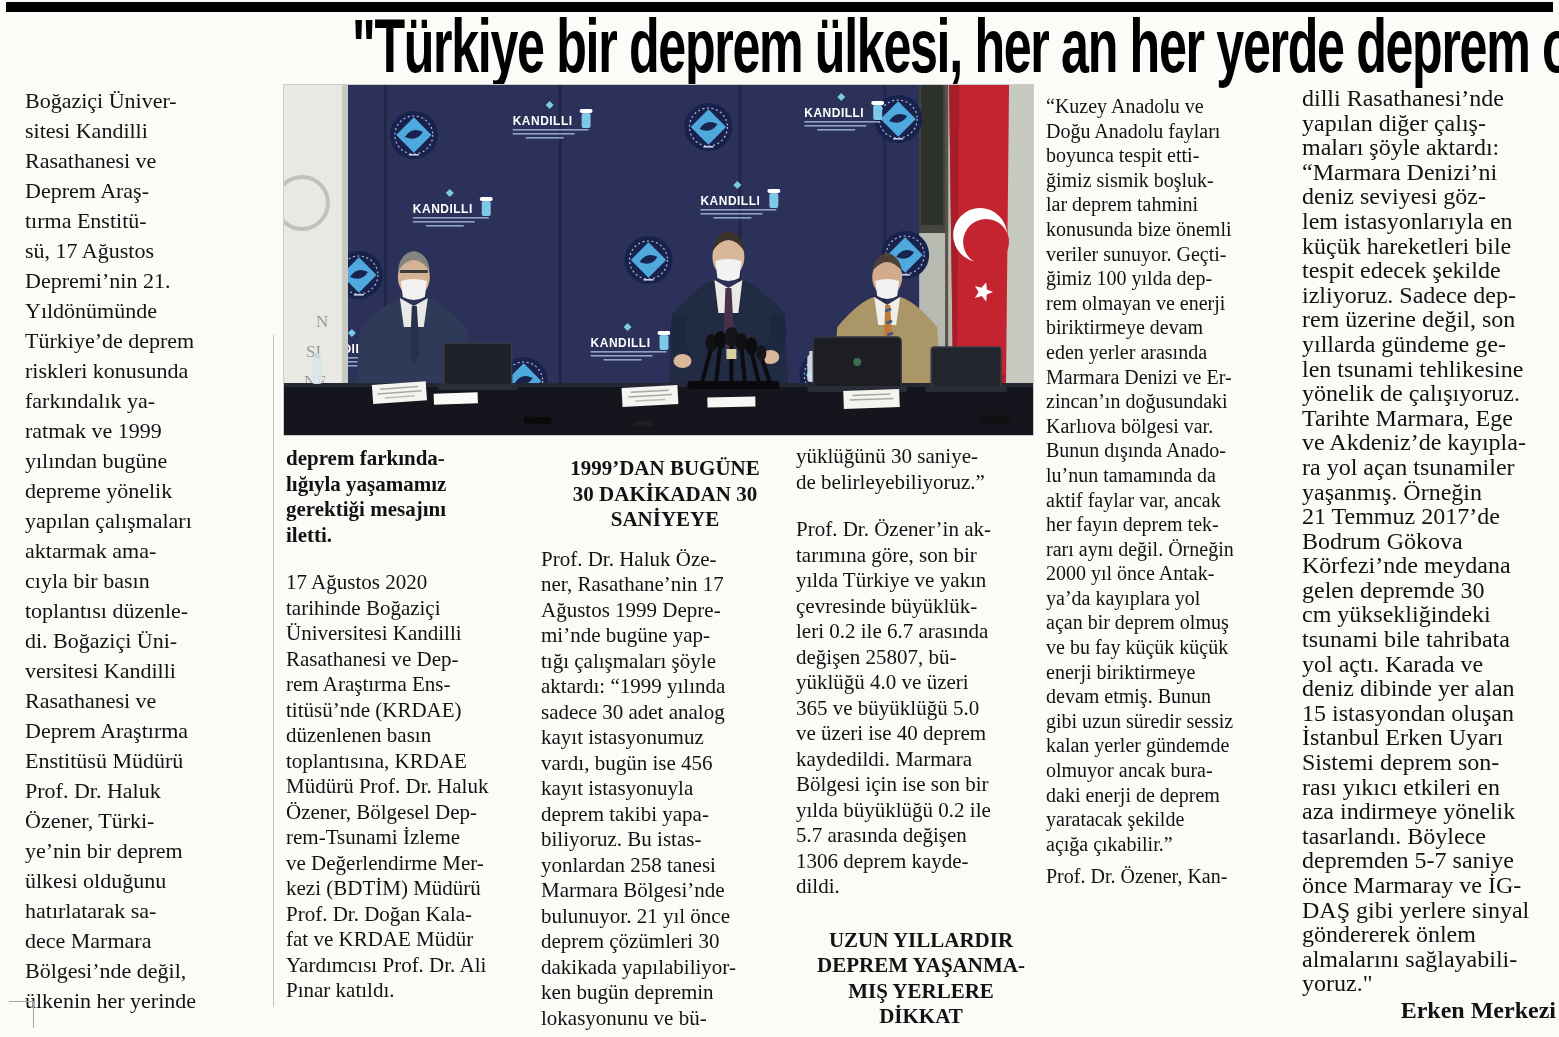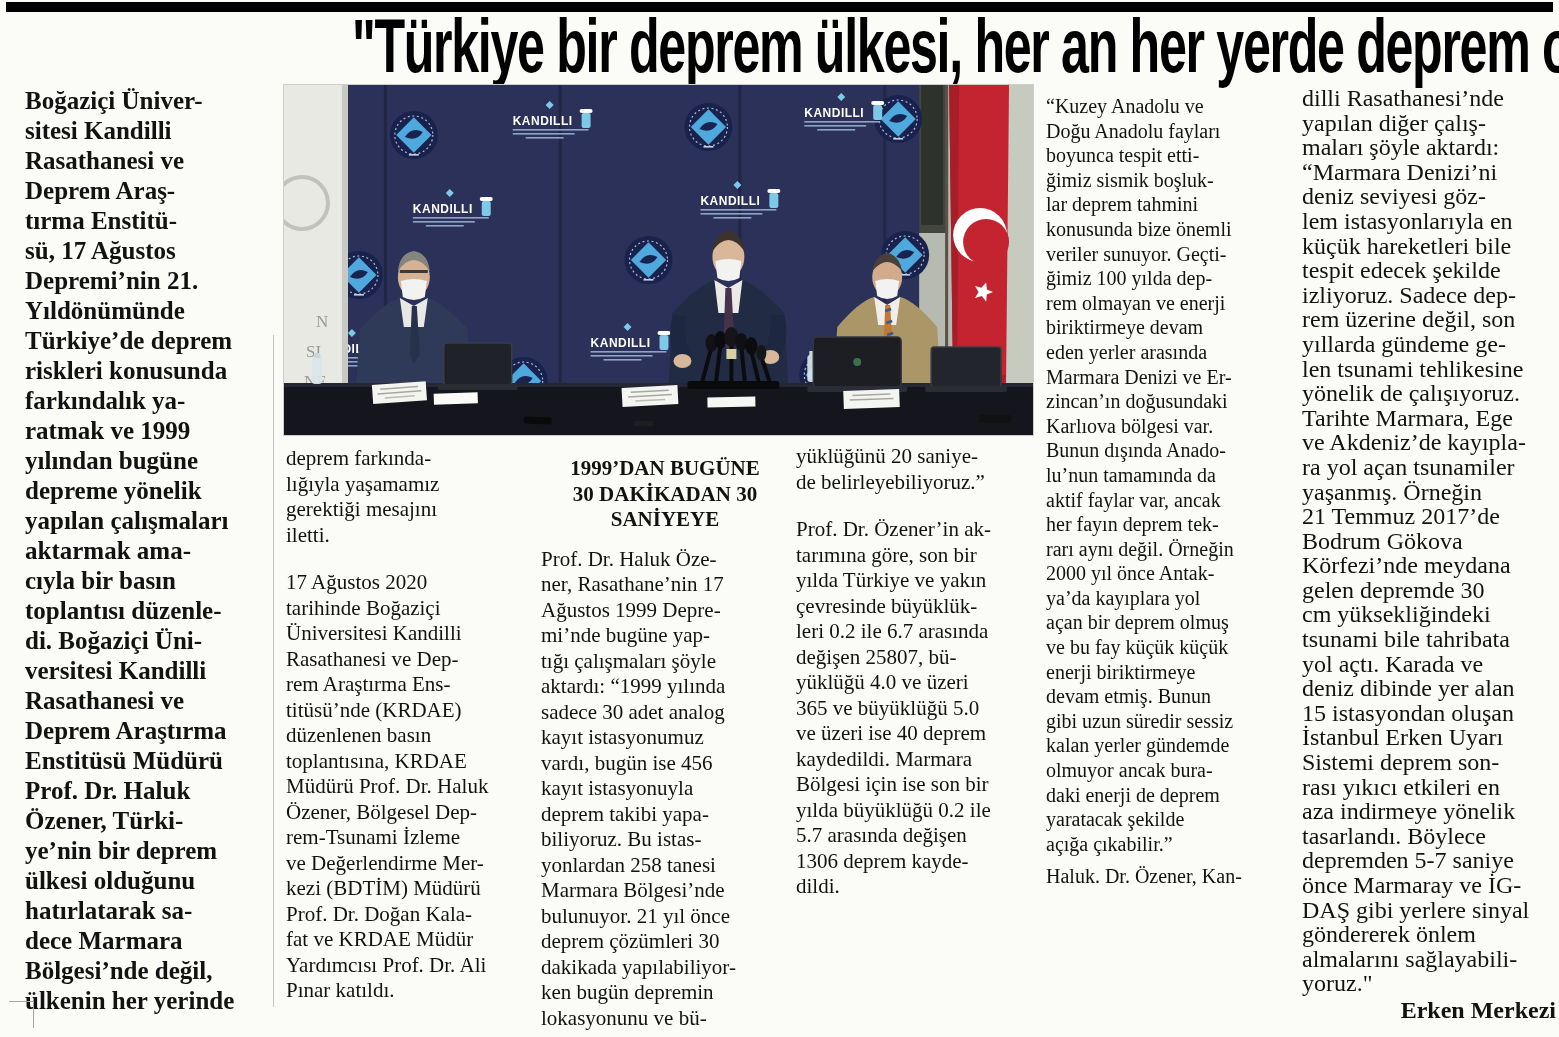--- a/index.html
+++ b/index.html
@@ -21,23 +21,23 @@
   }
   .headline .inner{display:inline-block;transform:scaleX(.66);transform-origin:center;letter-spacing:-2px;}
   .photo{
     position:absolute;left:283px;top:84px;width:751px;height:352px;margin:0;
     border:1px solid #cfcfca;box-sizing:border-box;background:#2b3158;overflow:hidden;
   }
   .photo svg{display:block;width:100%;height:100%;}
   .col{position:absolute;font-size:21px;line-height:25.5px;}
   .col p,.col h3{margin:0 0 22px 0;white-space:pre-line;font-size:inherit;}
   .hd{font-weight:bold;text-align:center;margin:24px 0 18px 0;}
-  .c1{left:25px;top:86px;width:250px;font-size:25px;line-height:30px;font-weight:bold;}
+  .c1{left:25px;top:86px;width:250px;font-size:22px;line-height:30px;font-weight:normal;}
   .c2{left:286px;top:446px;width:248px;}
-  .c2 .lead{font-weight:normal;}
+  .c2 .lead{font-weight:bold;}
   .c3{left:541px;top:444px;width:248px;}
   .c3 .hd{margin-top:12px;margin-bottom:14px;}
   .c4{left:796px;top:444px;width:250px;}
   .c4 .hd{margin-top:28px;}
   .c5{left:1046px;top:86px;width:250px;font-size:20px;line-height:24.6px;}
   .c5 .hd{margin:20px 0 14px 0;}
   .c5 p{margin-bottom:0;margin-top:8px;}
   .c6{left:1302px;top:86px;width:254px;font-size:24px;line-height:24.6px;}
   .c6 p{margin-bottom:2px;}
   .byline{font-weight:bold;text-align:right;margin-top:2px;}
@@ -310,37 +310,41 @@
 yonlardan 258 tanesi
 Marmara Bölgesi’nde
 bulunuyor. 21 yıl önce
 deprem çözümleri 30
 dakikada yapılabiliyor-
 ken bugün depremin
 lokasyonunu ve bü-</p>
   </div>
 
   <div class="col c4">
-    <p>yüklüğünü 20 saniye-
+    <p>yüklüğünü 30 saniye-
 de belirleyebiliyoruz.”</p>
     <p>Prof. Dr. Özener’in ak-
 tarımına göre, son bir
 yılda Türkiye ve yakın
 çevresinde büyüklük-
 leri 0.2 ile 6.7 arasında
 değişen 25807, bü-
 yüklüğü 4.0 ve üzeri
 365 ve büyüklüğü 5.0
 ve üzeri ise 40 deprem
 kaydedildi. Marmara
 Bölgesi için ise son bir
 yılda büyüklüğü 0.2 ile
 5.7 arasında değişen
 1306 deprem kayde-
 dildi.</p>
+    <h3 class="hd">UZUN YILLARDIR
+DEPREM YAŞANMA-
+MIŞ YERLERE
+DİKKAT</h3>
   </div>
 
   <div class="col c5">
     <p>“Kuzey Anadolu ve
 Doğu Anadolu fayları
 boyunca tespit etti-
 ğimiz sismik boşluk-
 lar deprem tahmini
 konusunda bize önemli
 veriler sunuyor. Geçti-
@@ -361,21 +365,21 @@
 açan bir deprem olmuş
 ve bu fay küçük küçük
 enerji biriktirmeye
 devam etmiş. Bunun
 gibi uzun süredir sessiz
 kalan yerler gündemde
 olmuyor ancak bura-
 daki enerji de deprem
 yaratacak şekilde
 açığa çıkabilir.”</p>
-    <p>Haluk. Dr. Özener, Kan-</p>
+    <p>Prof. Dr. Özener, Kan-</p>
   </div>
 
   <div class="col c6">
     <p>dilli Rasathanesi’nde
 yapılan diğer çalış-
 maları şöyle aktardı:
 “Marmara Denizi’ni
 deniz seviyesi göz-
 lem istasyonlarıyla en
 küçük hareketleri bile

